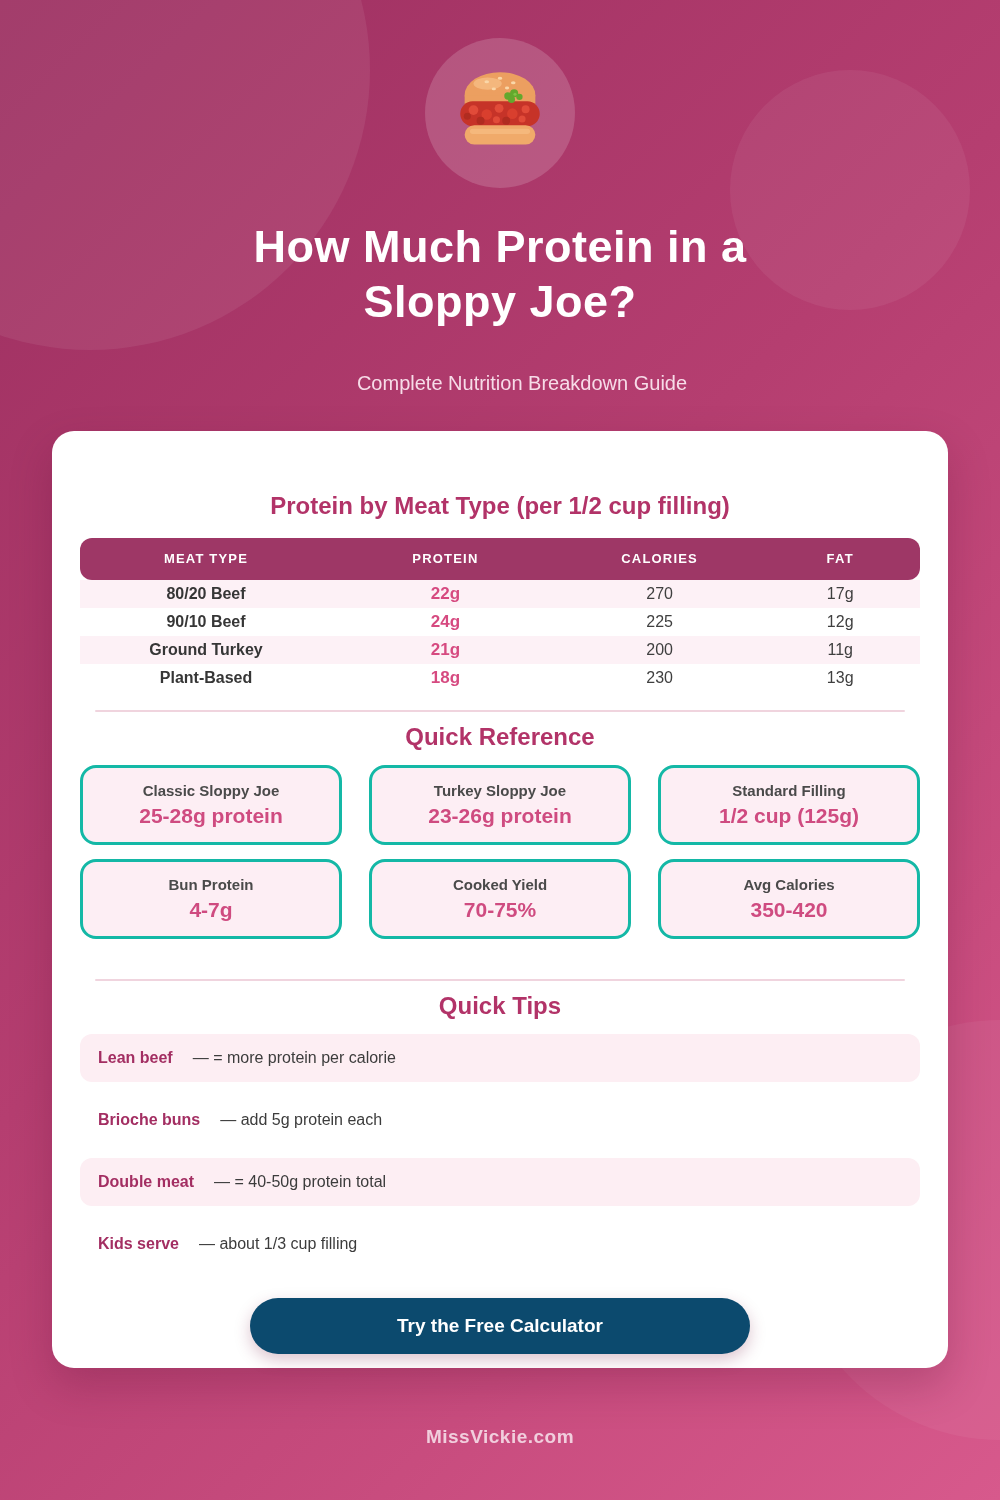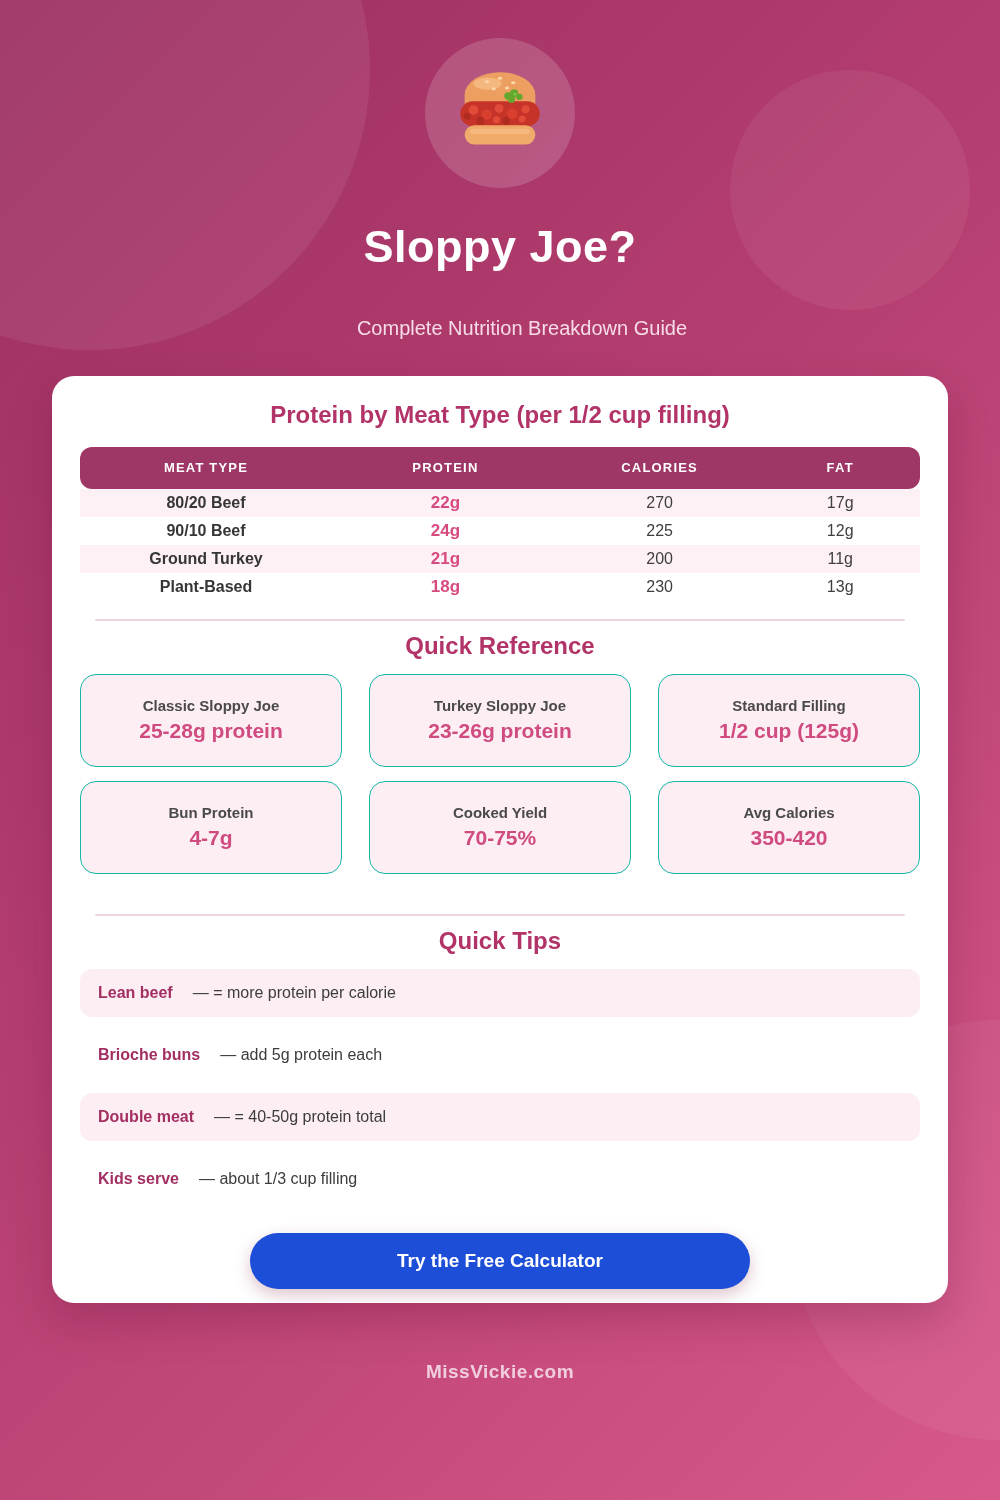--- a/index.html
+++ b/index.html
@@ -29,21 +29,21 @@
   .card {
     position:relative; width:896px; margin:36px auto 0;
     background:#ffffff; border-radius:22px;
     box-shadow:0 18px 40px rgba(90,15,50,0.25);
     padding:24px 28px 8px;
   }
   .section-title {
     text-align:center; color:#b23368; font-weight:bold;
     font-size:24px; line-height:29px;
   }
-  .section-title.mb { margin-bottom:18px; }
+  .section-title.mb { margin-bottom:18px;margin-top:36px; }
 
   
   .ntable { width:840px; }
   .thead {
     display:flex; align-items:center; height:42px;
     background:#9e3766; border-radius:12px;
     color:#ffffff; font-weight:bold; font-size:13px; letter-spacing:1.2px;
   }
   .trow { display:flex; align-items:center; height:28px; font-size:16px; background:#ffffff; }
   .trow.alt { background:#fdf1f6; }
@@ -54,39 +54,39 @@
   .cell-num { color:#3f3f3f; }
 
   .divider { height:2px; background:#f0d4de; margin:18px 15px 10px; border-radius:1px; }
   .divider.d2 { margin-top:40px; }
 
   .ref-grid {
     margin-top:14px; display:grid;
     grid-template-columns:repeat(3, 1fr); column-gap:27px; row-gap:14px;
   }
   .ref-card {
-    height:93px; background:#fdeef4; border:1px solid #14b8a6; border-radius:16px;
+    height:80px; background:#fdeef4; border:3px solid #14b8a6; border-radius:16px;
     display:flex; flex-direction:column; align-items:center; justify-content:center; gap:5px;
   }
   .ref-label { font-size:15px; font-weight:bold; color:#4a4a4a; }
   .ref-value { font-size:21px; font-weight:bold; color:#cf4b80; }
 
   .tips { margin-top:14px; }
   .tip-row {
     height:48px; border-radius:12px; display:flex; align-items:center;
     padding-left:18px; font-size:16px; margin-bottom:14px; background:transparent;
   }
   .tip-row.alt { background:#fdeef3; }
   .tip-label { font-weight:bold; color:#a32e62; }
   .tip-text { color:#3c3c3c; margin-left:20px; }
 
   .cta-wrap { text-align:center; margin-top:30px; padding-bottom:6px; }
   .cta-button {
     width:500px; height:56px; border:none; border-radius:28px;
-    background:#1d4ed8; color:#ffffff; font-family:inherit;
+    background:#0c4a6e; color:#ffffff; font-family:inherit;
     font-size:19px; font-weight:bold; cursor:pointer;
     box-shadow:0 6px 16px rgba(120,25,65,0.25);
   }
   .footer { position:relative; text-align:center; margin-top:58px; }
   .footer-text { color:#f1cedd; font-size:19px; font-weight:bold; letter-spacing:0.5px; }
 </style>
 </head>
 <body>
 
 <div class="deco c1"></div>
@@ -122,20 +122,21 @@
           <circle cx="82" cy="44" r="3.6"></circle>
           <circle cx="73" cy="47" r="4.0"></circle>
         </g>
         <circle cx="77" cy="41" r="1.8" fill="#7fc344"></circle>
         <rect x="20" y="76" width="80" height="22" rx="11" fill="#f0aa6a"></rect>
         <rect x="26" y="80" width="68" height="6" rx="3" fill="#f6bd85" opacity="0.7"></rect>
       </svg>
     </span>
   </div>
   <h1 class="page-title">
+    <span style="display:block">How Much Protein in a</span>
     <span style="display:block">Sloppy Joe?</span>
   </h1>
   <div class="page-subtitle">Complete Nutrition Breakdown Guide</div>
 </div>
 
 <div class="card">
 
   <h2 class="section-title mb">Protein by Meat Type (per 1/2 cup filling)</h2>
 
   <div class="ntable">

